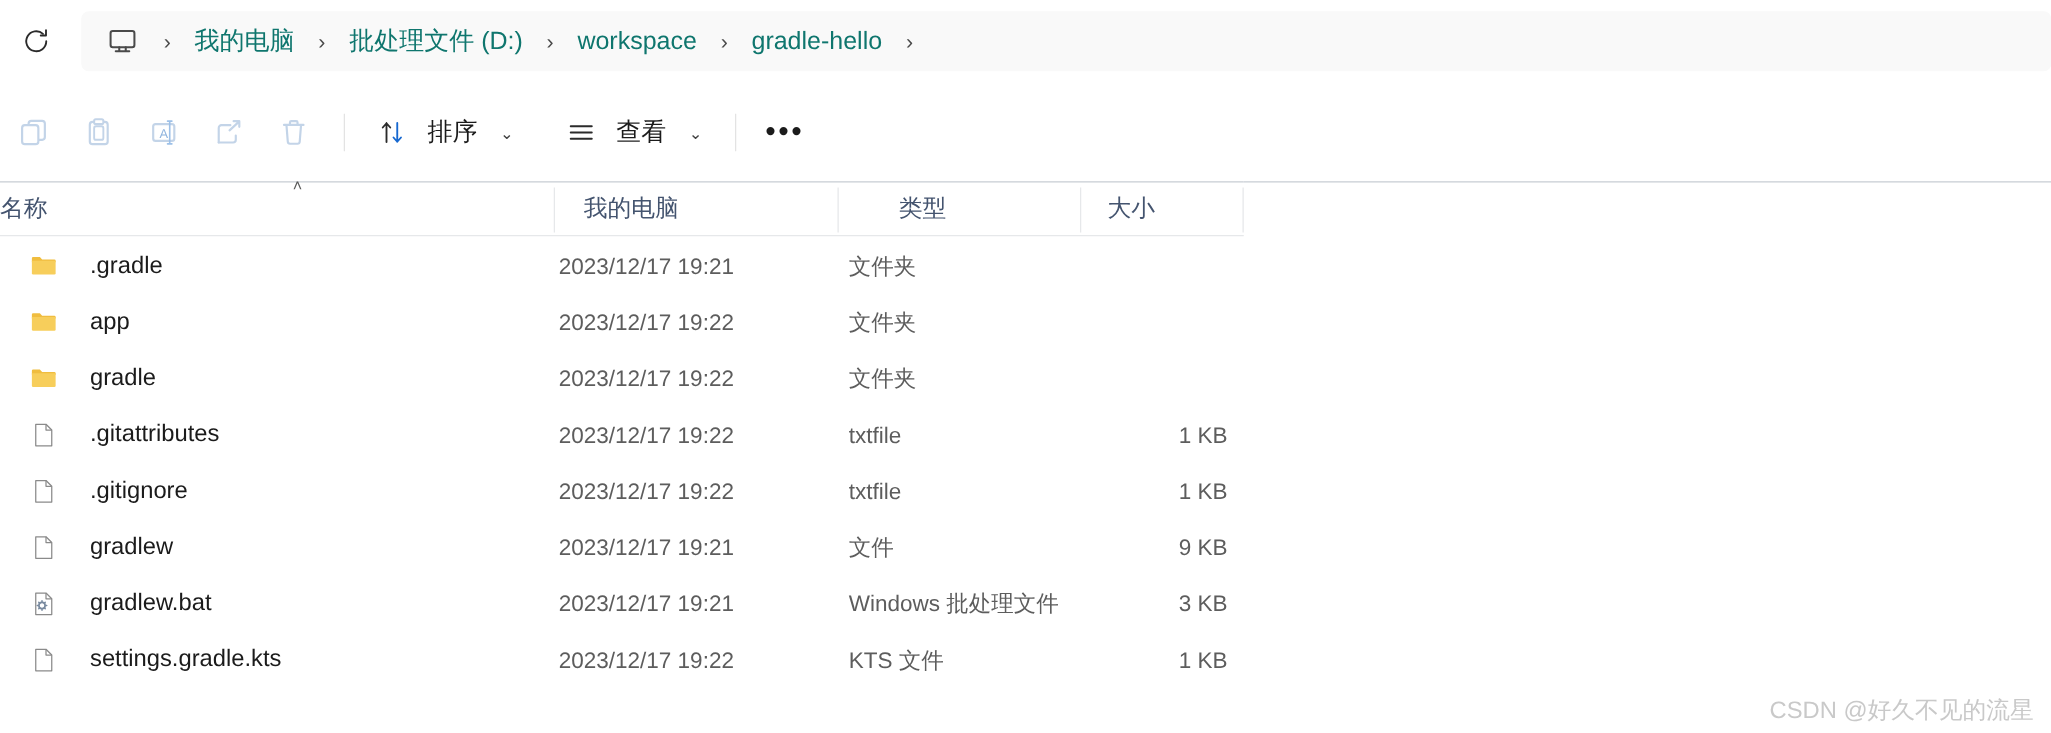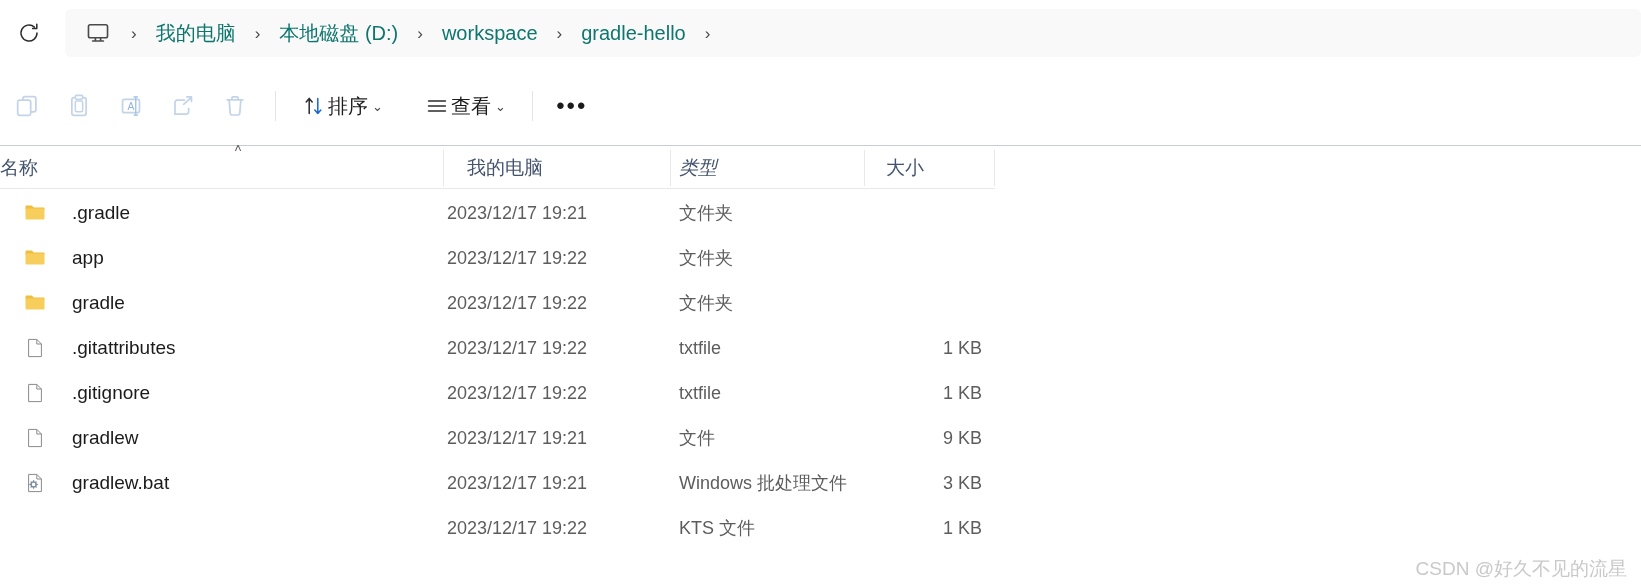--- a/index.html
+++ b/index.html
@@ -83,21 +83,21 @@
     background: #e3e3e3;
     margin: 0 14px;
     flex: 0 0 auto;
   }
   .tool-menu {
     height: 46px;
     display: flex;
     align-items: center;
     padding: 0 12px;
     border-radius: 5px;
-    gap: 2px;
+    gap: 16px;
     flex: 0 0 auto;
   }
   .tool-menu-label {
     font-size: 20px;
     color: #1b1b1b;
     white-space: nowrap;
     line-height: 1;
   }
   .chev {
     color: #444;
@@ -232,21 +232,21 @@
       <svg width="26" height="26" viewBox="0 0 24 24" fill="none">
         <rect x="3.2" y="4.4" width="17.6" height="12" rx="1.6" stroke="#4a4a4a" stroke-width="1.5" fill="none"></rect>
         <path d="M9.6 16.4v2.4M14.4 16.4v2.4M7 19.4h10" stroke="#4a4a4a" stroke-width="1.5" stroke-linecap="round"></path>
       </svg>
     </div>
 
     <span class="crumb-sep">›</span>
     <span class="crumb">我的电脑</span>
 
     <span class="crumb-sep">›</span>
-    <span class="crumb">本地磁盘 (D:)</span>
+    <span class="crumb">批处理文件 (D:)</span>
 
     <span class="crumb-sep">›</span>
     <span class="crumb">workspace</span>
 
     <span class="crumb-sep">›</span>
     <span class="crumb">gradle-hello</span>
 
     <span class="crumb-sep">›</span>
   </div>
 </div>
@@ -322,21 +322,21 @@
   <div class="hcol" style="left:0px;width:443px;">
     <span class="hcol-label">名称</span>
   </div>
   <div class="hcol-divider" style="left:443px;"></div>
 
   <div class="hcol" style="left:443px;width:227px;padding-left:24px;">
     <span class="hcol-label">我的电脑</span>
   </div>
   <div class="hcol-divider" style="left:670px;"></div>
 
-  <div class="hcol" style="left:670px;width:194px;padding-left:9px;font-style:italic;">
+  <div class="hcol" style="left:710px;width:194px;padding-left:9px;">
     <span class="hcol-label">类型</span>
   </div>
   <div class="hcol-divider" style="left:864px;"></div>
 
   <div class="hcol" style="left:864px;width:131px;padding-left:22px;">
     <span class="hcol-label">大小</span>
   </div>
   <div class="hcol-divider" style="left:994px;"></div>
 </div>
 
@@ -487,20 +487,29 @@
     </div>
     <div class="cell cell-type">
       <span class="meta-text">Windows 批处理文件</span>
     </div>
     <div class="cell cell-size">
       <span class="meta-text">3 KB</span>
     </div>
   </div>
 
   <div class="row">
+    <div class="cell cell-name">
+      <span class="icon-wrap">
+        <svg width="22" height="22" viewBox="0 0 22 22">
+          <path d="M4.6 2.4h8.2l4.6 4.6v12.6H4.6z" fill="#ffffff" stroke="#8a8a8a" stroke-width="1" stroke-linejoin="round"></path>
+          <path d="M12.8 2.4v4.6h4.6" fill="none" stroke="#8a8a8a" stroke-width="1" stroke-linejoin="round"></path>
+        </svg>
+      </span>
+      <span class="name-text">settings.gradle.kts</span>
+    </div>
     <div class="cell cell-date">
       <span class="meta-text">2023/12/17 19:22</span>
     </div>
     <div class="cell cell-type">
       <span class="meta-text">KTS 文件</span>
     </div>
     <div class="cell cell-size">
       <span class="meta-text">1 KB</span>
     </div>
   </div>

